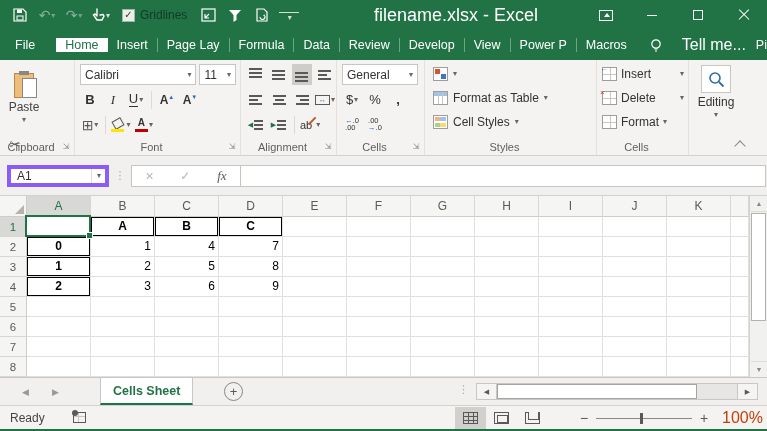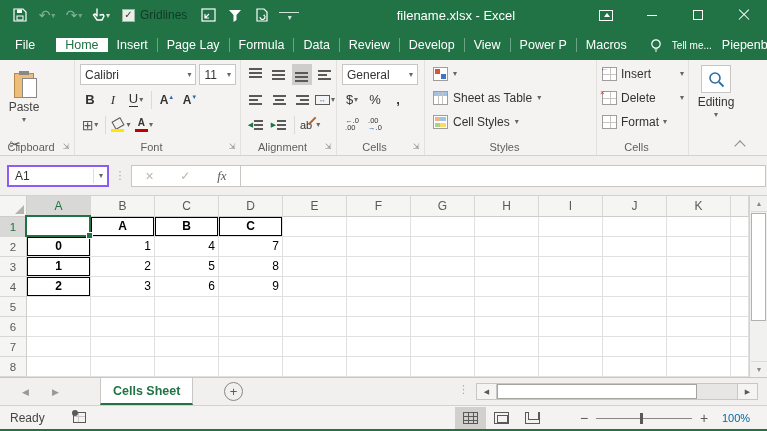--- a/index.html
+++ b/index.html
@@ -8,40 +8,40 @@
 
   
   .titlebar{position:absolute;left:0;top:0;width:767px;height:30px;background:#217346;display:flex;align-items:center;color:#fff}
   .qat{display:flex;align-items:center;gap:7px;padding-left:10px}
   .qat .qbtn{display:flex;align-items:center;justify-content:center;min-width:20px;height:22px;cursor:default}
   .qat .dis{opacity:.45}
   .tiny-caret{font-size:8px;color:#cfe3d8;margin-left:1px}
   .gridlines-chip{display:flex;align-items:center;gap:5px;margin:0 4px}
   .cbx{width:13px;height:13px;background:#e9efe9;border:1px solid #9fb7a9;display:flex;align-items:center;justify-content:center;font-size:10px;color:#333;line-height:1}
   .gridlines-chip .lbl{color:rgba(10,40,25,.75);font-size:12px}
-  .win-title{position:absolute;left:456px;top:0;height:30px;transform:translateX(-50%);display:flex;align-items:center;font-size:13px;color:#fff;white-space:nowrap}
+  .win-title{position:absolute;left:456px;top:0;height:30px;transform:translateX(-50%);display:flex;align-items:center;font-size:18px;color:#fff;white-space:nowrap}
   .win-ctrls{position:absolute;right:0;top:0;height:30px;display:flex;align-items:stretch}
   .wbtn{width:46px;display:flex;align-items:center;justify-content:center}
   .ic-min{width:10px;height:1px;background:#fff}
   .ic-max{width:10px;height:10px;border:1px solid #fff}
   .ic-close{position:relative;width:12px;height:12px}
   .ic-close::before,.ic-close::after{content:"";position:absolute;left:-1px;top:5px;width:14px;height:1.4px;background:#fff}
   .ic-close::before{transform:rotate(45deg)}.ic-close::after{transform:rotate(-45deg)}
   .ic-ribopt{position:relative;width:14px;height:11px;border:1px solid #fff}
   .ic-ribopt::after{content:"";position:absolute;left:4px;top:2px;border-left:3px solid transparent;border-right:3px solid transparent;border-bottom:4px solid #fff}
 
   
   .tabrow{position:absolute;left:0;top:30px;width:767px;height:30px;background:#217346;display:flex;align-items:stretch;color:#fff}
   .tab-file{padding:0 15px;display:flex;align-items:center;font-size:12.5px}
   .tabs{display:flex;align-items:center;margin-left:6px}
   .tab{padding:0 9px;display:flex;align-items:center;font-size:12.5px;white-space:nowrap;position:relative}
   .tab+.tab{border-left:1px solid rgba(255,255,255,.35)}
   .tab.active{background:#fff;color:#217346;border-left:none}
   .tab.active+.tab{border-left:none}
-  .tellme{display:flex;align-items:center;gap:10px;margin-left:14px;font-size:10px;white-space:nowrap}
+  .tellme{display:flex;align-items:center;gap:20px;margin-left:14px;font-size:16px;white-space:nowrap}
   .account{margin-left:auto;display:flex;align-items:center;font-size:12.5px;white-space:nowrap;padding:0 10px}
 
   
   .ribbon{position:absolute;left:0;top:60px;width:767px;height:96px;background:#f4f3f1;border-bottom:1px solid #d4d2cf;display:flex}
   .grp{position:relative;border-right:1px solid #e3e1dd;padding:3px 4px 16px 5px;flex:none}
   .grp-label{position:absolute;left:0;right:12px;bottom:2px;text-align:center;font-size:11px;color:#605e5c;white-space:nowrap}
   .launcher{position:absolute;right:3px;bottom:3px;width:10px;height:10px;font-size:8px;color:#8a8886;line-height:10px;text-align:center}
   .rows{display:flex;flex-direction:column;gap:2px}
   .rrow{display:flex;align-items:center;gap:3px;height:23px}
   .ibtn{display:flex;align-items:center;justify-content:center;min-width:20px;height:21px;gap:1px}
@@ -107,21 +107,21 @@
   .cellbtn{display:flex;align-items:center;gap:4px;height:22px;font-size:12px;color:#333;white-space:nowrap}
 
   
   .edit-big{width:44px;display:flex;flex-direction:column;align-items:center;gap:2px;padding-top:2px}
   .edit-sq{width:30px;height:28px;background:#fff;border:1px solid #c8c6c4;display:flex;align-items:center;justify-content:center}
   .collapse{position:absolute;right:8px;bottom:6px;width:10px;height:10px}
   .collapse::before{content:"";position:absolute;left:1px;top:3px;width:7px;height:7px;border-left:1.6px solid #8a8886;border-top:1.6px solid #8a8886;transform:rotate(45deg)}
 
   
   .fbar{position:absolute;left:0;top:156px;width:767px;height:40px;background:#f1f0ee;border-bottom:1px solid #d4d2cf;display:flex;align-items:center}
-  .namebox{margin-left:7px;width:102px;height:22px;background:#fff;border:2px solid #8b5cf6;display:flex;align-items:center;padding-left:6px;font-size:12px;color:#333}
+  .namebox{margin-left:7px;width:102px;height:22px;background:#fff;border:4px solid #8b5cf6;display:flex;align-items:center;padding-left:6px;font-size:12px;color:#333}
   .namebox .car{margin-left:auto;margin-right:4px;border-left:1px solid #e0deda;padding-left:5px;height:14px;display:flex;align-items:center}
   .fdots{width:22px;text-align:center;color:#a8a6a3;font-size:11px}
   .fxbox{width:110px;height:22px;background:#fff;border:1px solid #c8c6c4;display:flex;align-items:center;justify-content:space-around;color:#b8b6b3}
   .fxbox .fx{font-family:"Liberation Serif",serif;font-style:italic;font-size:13px;color:#595959}
   .finput{flex:1;height:22px;background:#fff;border:1px solid #c8c6c4;border-left:none;margin-right:1px;font-size:12px;color:#333;display:flex;align-items:center;padding-left:5px}
 
   
   .gridwrap{position:absolute;left:0;top:196px;width:767px;height:181px;background:#fff;overflow:hidden}
   .g-row{display:flex}
   .g-corner{width:27px;height:21px;background:#f5f5f3;border-right:1px solid #cfcdca;border-bottom:1px solid #cfcdca;position:relative}
@@ -166,21 +166,21 @@
   .vbtn.active{background:#d2d0cd}
   .ic-normal{width:15px;height:12px;border:1px solid #595959;background:linear-gradient(#595959,#595959) 4px 0/1px 100% no-repeat,linear-gradient(#595959,#595959) 9px 0/1px 100% no-repeat,linear-gradient(#595959,#595959) 0 3px/100% 1px no-repeat,linear-gradient(#595959,#595959) 0 7px/100% 1px no-repeat}
   .ic-layout{position:relative;width:15px;height:12px;border:1px solid #595959}
   .ic-layout::before{content:"";position:absolute;left:2px;top:2px;width:9px;height:6px;border:1px solid #595959}
   .ic-break{position:relative;width:15px;height:12px;border:1px solid #595959}
   .ic-break::before{content:"";position:absolute;left:2px;top:-1px;width:9px;height:7px;border:1px solid #595959;border-top:none;background:#f4f3f1}
   .zoomctl{position:absolute;left:578px;top:0;height:24px;display:flex;align-items:center;gap:6px}
   .zminus,.zplus{font-size:14px;color:#595959;width:12px;text-align:center}
   .ztrack{position:relative;width:96px;height:1px;background:#8a8886}
   .zthumb{position:absolute;left:44px;top:-5px;width:3px;height:11px;background:#595959}
-  .zlabel{position:absolute;left:722px;width:40px;text-align:left;font-size:11px;color:#0369a1}
+  .zlabel{position:absolute;left:722px;width:40px;text-align:center;font-size:16px;color:#c2410c}
 
   svg{display:block}
 </style>
 </head>
 <body>
 
 <div class="window">
 
   <div class="titlebar">
     <div class="qat">
@@ -485,21 +485,21 @@
     </div>
 
     <div class="grp" style="width:172px">
       <div class="rows">
         <div class="stybtn">
             <span class="mini cf"></span>
             <span class="car">▾</span>
           </div>
         <div class="stybtn">
             <span class="mini ft"></span>
-            <span>Sheet as Table</span>
+            <span>Format as Table</span>
             <span class="car">▾</span>
           </div>
         <div class="stybtn">
             <span class="mini cs"></span>
             <span>Cell Styles</span>
             <span class="car">▾</span>
           </div>
       </div>
       <div class="grp-label">Styles</div>
     </div>

